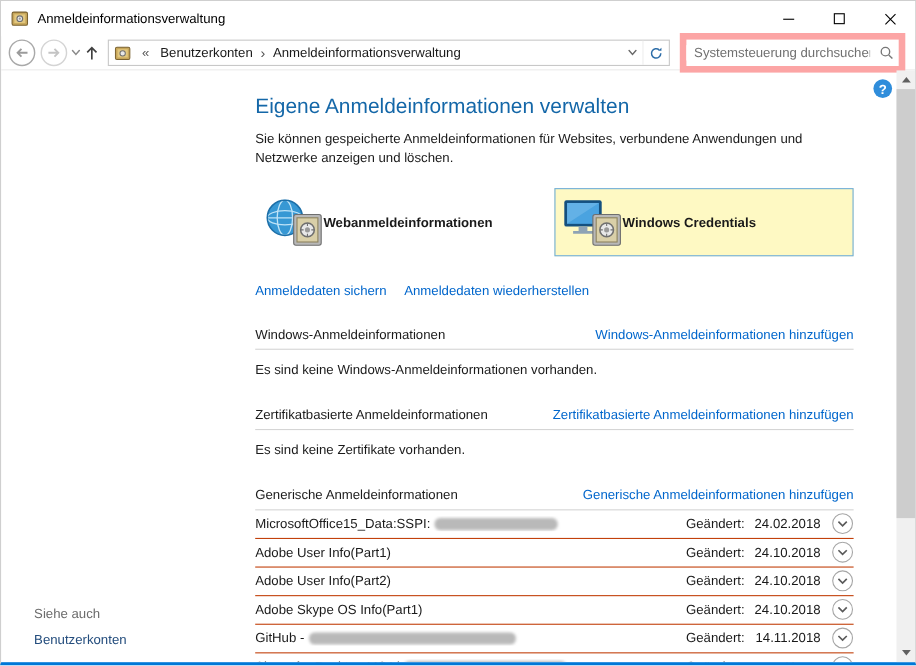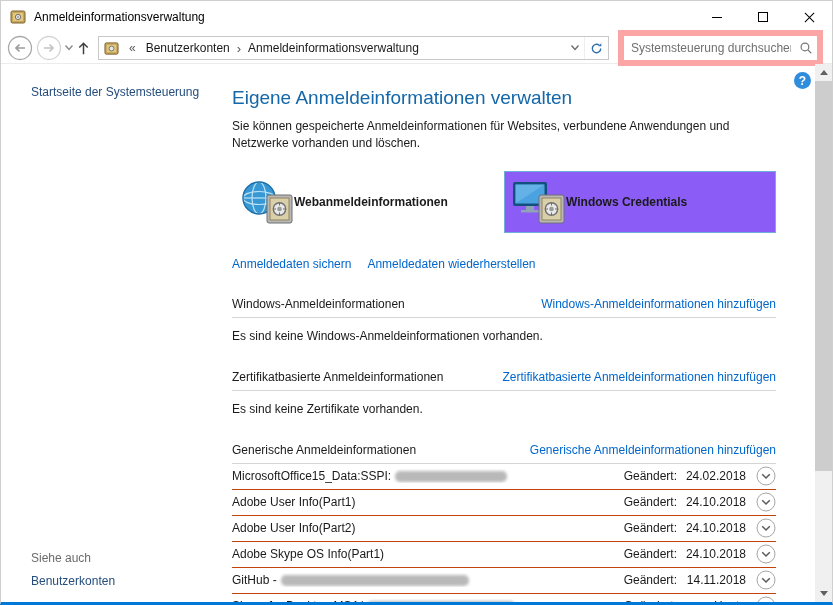--- a/index.html
+++ b/index.html
@@ -41,21 +41,21 @@
   .side-link { color:#244d7d; text-decoration:none; display:inline-block; cursor:pointer; }
   .see-also { position:absolute; left:30px; bottom:14px; }
   .see-also-h { color:#6b6b6b; margin-bottom:9px; }
 
   .main { flex:1; padding:23px 39px 0 18px; overflow:hidden; }
   .main h1 { font-size:19px; font-weight:400; color:#1467a8; margin:0 0 9px; }
   .desc { line-height:1.4; max-width:552px; margin-bottom:19px; }
 
   .tabs { display:flex; height:62px; margin-bottom:24px; }
   .tab { flex:1; display:flex; align-items:center; padding-left:7px; border:1px solid transparent; cursor:pointer; }
-  .tab.selected { background:#8b5cf6; border-color:#70aedb; }
+  .tab.selected { background:#fef9c3; border-color:#70aedb; }
   .tab-label { font-weight:bold; }
   .tab-icon { width:54px; height:46px; flex:0 0 54px; }
 
   .actions { display:flex; gap:16px; margin-bottom:26px; }
   .link { color:#0066cc; text-decoration:none; cursor:pointer; }
 
   .section { margin-bottom:27px; }
   .section.last { margin-bottom:0; }
   .section-header { display:flex; justify-content:space-between; align-items:flex-start; margin-bottom:6px; }
   .rule { height:1px; background:#d5d5d5; }
@@ -168,30 +168,29 @@
           <circle cx="6.8" cy="6.8" r="4.4" fill="none" stroke="#777" stroke-width="1.4"></circle>
           <path d="M10.2 10.2 L14 14" stroke="#777" stroke-width="1.4"></path>
         </svg>
       </span>
     </div>
   </div>
 
   <div class="body-area">
 
     <div class="sidebar">
-      <a class="side-link">Startseite der Systemsteuerung</a>
       <div class="see-also">
         <div class="see-also-h">Siehe auch</div>
         <a class="side-link">Benutzerkonten</a>
       </div>
     </div>
 
     <div class="main">
       <h1>Eigene Anmeldeinformationen verwalten</h1>
-      <p class="desc">Sie können gespeicherte Anmeldeinformationen für Websites, verbundene Anwendungen und Netzwerke vorhanden und löschen.</p>
+      <p class="desc">Sie können gespeicherte Anmeldeinformationen für Websites, verbundene Anwendungen und Netzwerke anzeigen und löschen.</p>
 
       <div class="tabs">
         <div class="tab">
           <span class="tab-icon">
             <svg viewBox="0 0 54 46" width="54" height="46">
               <circle cx="19" cy="19" r="16" fill="#3798d4"></circle>
               <ellipse cx="19" cy="19" rx="16" ry="6.5" fill="none" stroke="#bfe3f7" stroke-width="1.2"></ellipse>
               <ellipse cx="19" cy="19" rx="7" ry="16" fill="none" stroke="#bfe3f7" stroke-width="1.2"></ellipse>
               <line x1="3" y1="19" x2="35" y2="19" stroke="#bfe3f7" stroke-width="1.2"></line>
               <circle cx="19" cy="19" r="16" fill="none" stroke="#1d6fa8" stroke-width="1.4"></circle>

